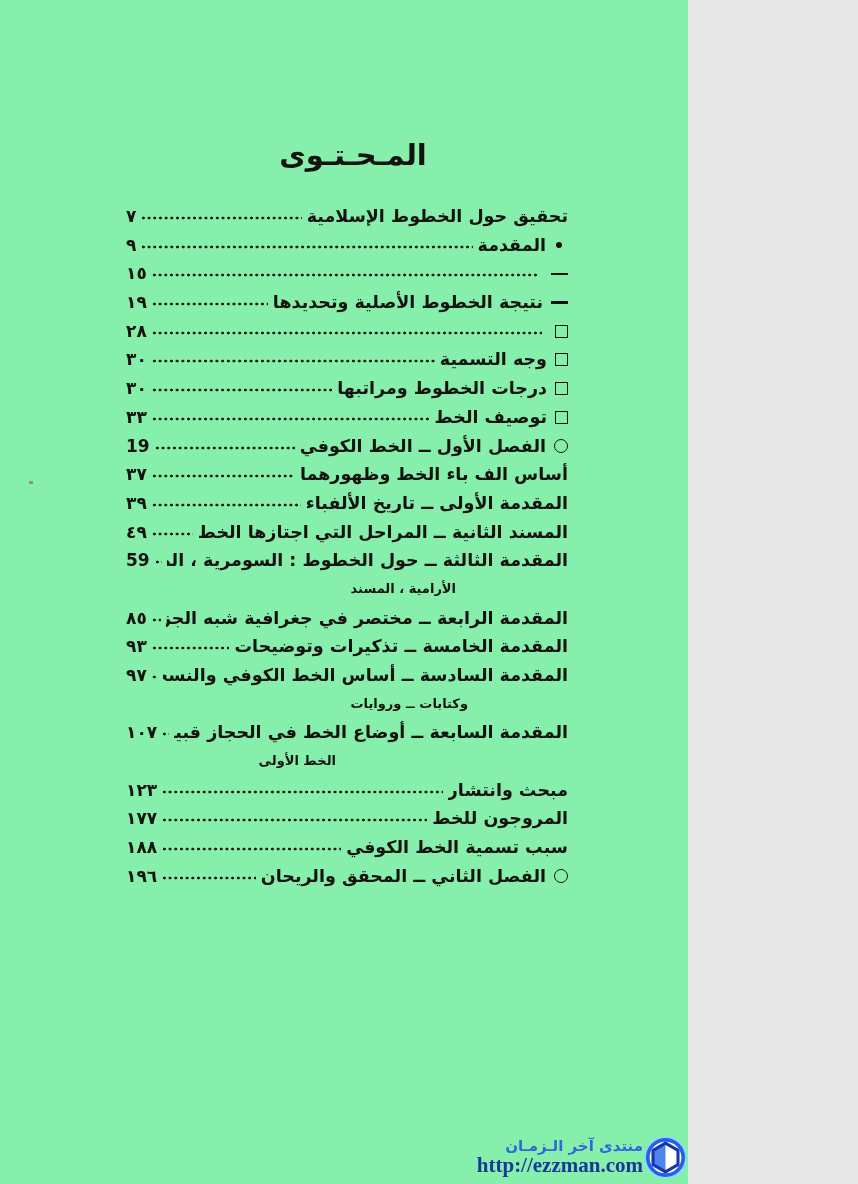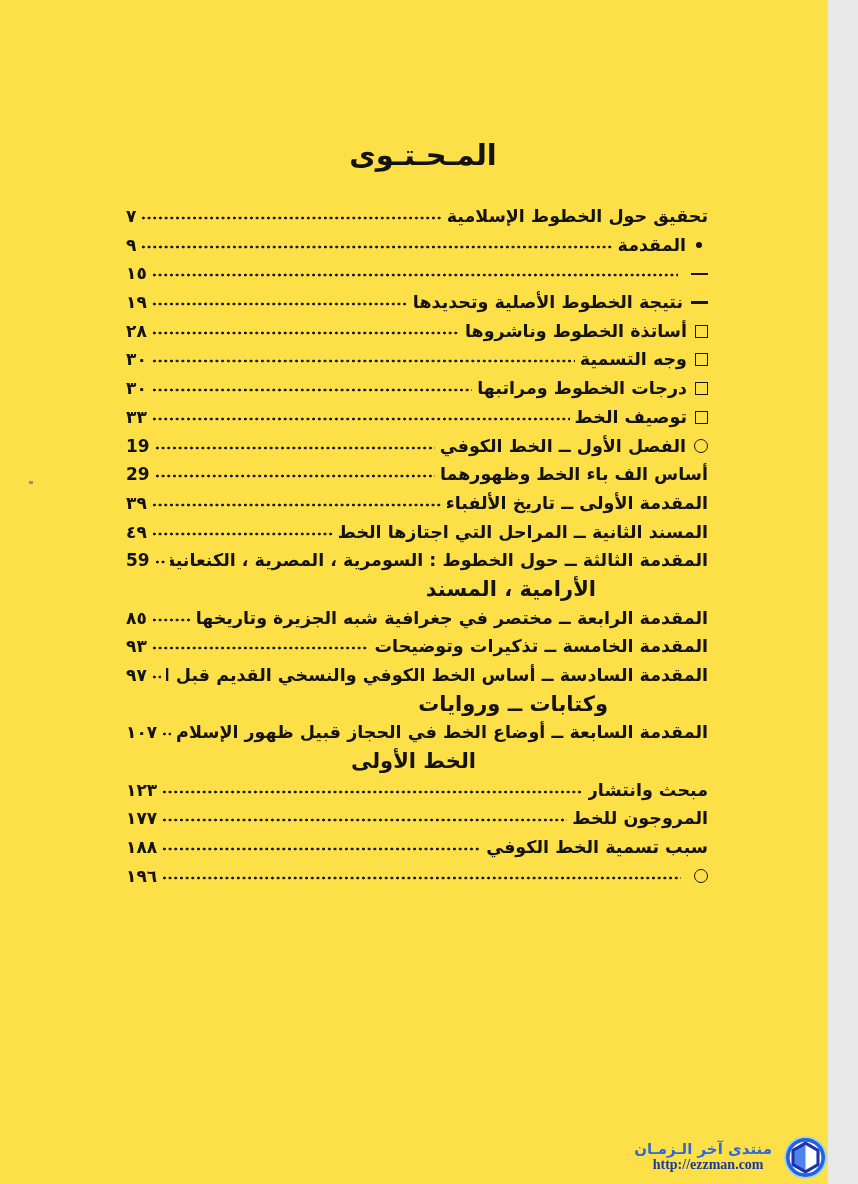--- a/index.html
+++ b/index.html
@@ -1,19 +1,19 @@
 <!DOCTYPE html>
 <html lang="ar" style="--wm-name: #2e68d9; --wm-url: #1a3898; --logo-halo: #8fd8f8; --logo-ring: #2460f0; --logo-hexborder: #1834b0; --logo-hexfill: #4f84ec;"><head>
 <meta charset="utf-8">
 <style>
   html,body{margin:0;padding:0;background:#e8e8e8;}
   .page{
     position:relative;
-    width:828px;height:1184px;
-    background:#fde047;
+    width:688px;height:1184px;
+    background:#86efac;
     overflow:hidden;
     font-family:"DejaVu Sans", sans-serif;
     color:#141310;
   }
   .title{
     position:absolute;
     top:138px;left:0;right:0;
     margin:0;
     text-align:center;
     font-size:29px;
@@ -64,58 +64,58 @@
     background-position:left bottom;
   }
   .pagenum{
     flex:0 0 auto;
     font-size:17px;
     font-weight:bold;
   }
   .cont{
     height:28.7px;
     line-height:28.7px;
-    font-size:21px;
+    font-size:13px;
     font-weight:bold;
     direction:rtl;
     text-align:right;
   }
   .cont-a{padding-right:112px;}
   .cont-b{padding-right:100px;}
   .cont-c{padding-right:232px;}
   .speck{
     position:absolute;
     left:29px;top:481px;
     width:4px;height:3px;
     background:#8f8f8f;
   }
   .watermark{
     position:absolute;
     right:1px;bottom:5px;
     display:flex;
     align-items:center;
-    gap:12px;
+    gap:1px;
   }
   .wm-text{
     display:flex;
     flex-direction:column;
     align-items:flex-end;
     line-height:1.05;
   }
   .wm-name{
     direction:rtl;
     font-size:15px;
     font-weight:bold;
     color:var(--wm-name,#2e68d9);
     letter-spacing:.5px;
     padding-left:4px;
   }
   .wm-url{
     font-family:"Liberation Serif", serif;
-    font-size:14px;
+    font-size:21px;
     font-weight:bold;
     color:var(--wm-url,#1a3898);
     padding-left:14px;
     align-self:center;
   }
   .wm-logo{flex:0 0 auto;}
 </style>
 </head>
 <body>
 
@@ -141,21 +141,20 @@
         <span class="pagenum">١٥</span>
       </div>
       <div class="row">
         <span class="marker m-dash"></span>
         <span class="entry-text">نتيجة الخطوط الأصلية وتحديدها</span>
         <span class="leader"></span>
         <span class="pagenum">١٩</span>
       </div>
       <div class="row">
         <span class="marker m-square"></span>
-        <span class="entry-text">أساتذة الخطوط وناشروها</span>
         <span class="leader"></span>
         <span class="pagenum">٢٨</span>
       </div>
       <div class="row">
         <span class="marker m-square"></span>
         <span class="entry-text">وجه التسمية</span>
         <span class="leader"></span>
         <span class="pagenum">٣٠</span>
       </div>
       <div class="row">
@@ -172,21 +171,21 @@
       </div>
       <div class="row">
         <span class="marker m-circle"></span>
         <span class="entry-text">الفصل الأول ــ الخط الكوفي</span>
         <span class="leader"></span>
         <span class="pagenum">19</span>
       </div>
       <div class="row">
         <span class="entry-text">أساس الف باء الخط وظهورهما</span>
         <span class="leader"></span>
-        <span class="pagenum">29</span>
+        <span class="pagenum">٣٧</span>
       </div>
       <div class="row">
         <span class="entry-text">المقدمة الأولى ــ تاريخ الألفباء</span>
         <span class="leader"></span>
         <span class="pagenum">٣٩</span>
       </div>
       <div class="row">
         <span class="entry-text">المسند الثانية ــ المراحل التي اجتازها الخط</span>
         <span class="leader"></span>
         <span class="pagenum">٤٩</span>
@@ -229,20 +228,21 @@
         <span class="leader"></span>
         <span class="pagenum">١٧٧</span>
       </div>
       <div class="row">
         <span class="entry-text">سبب تسمية الخط الكوفي</span>
         <span class="leader"></span>
         <span class="pagenum">١٨٨</span>
       </div>
       <div class="row">
         <span class="marker m-circle"></span>
+        <span class="entry-text">الفصل الثاني ــ المحقق والريحان</span>
         <span class="leader"></span>
         <span class="pagenum">١٩٦</span>
       </div>
     </div>
 
   <div class="speck"></div>
 
   <div class="watermark">
     <div class="wm-text">
       <span class="wm-name">منتدى آخر الـزمـان</span>

